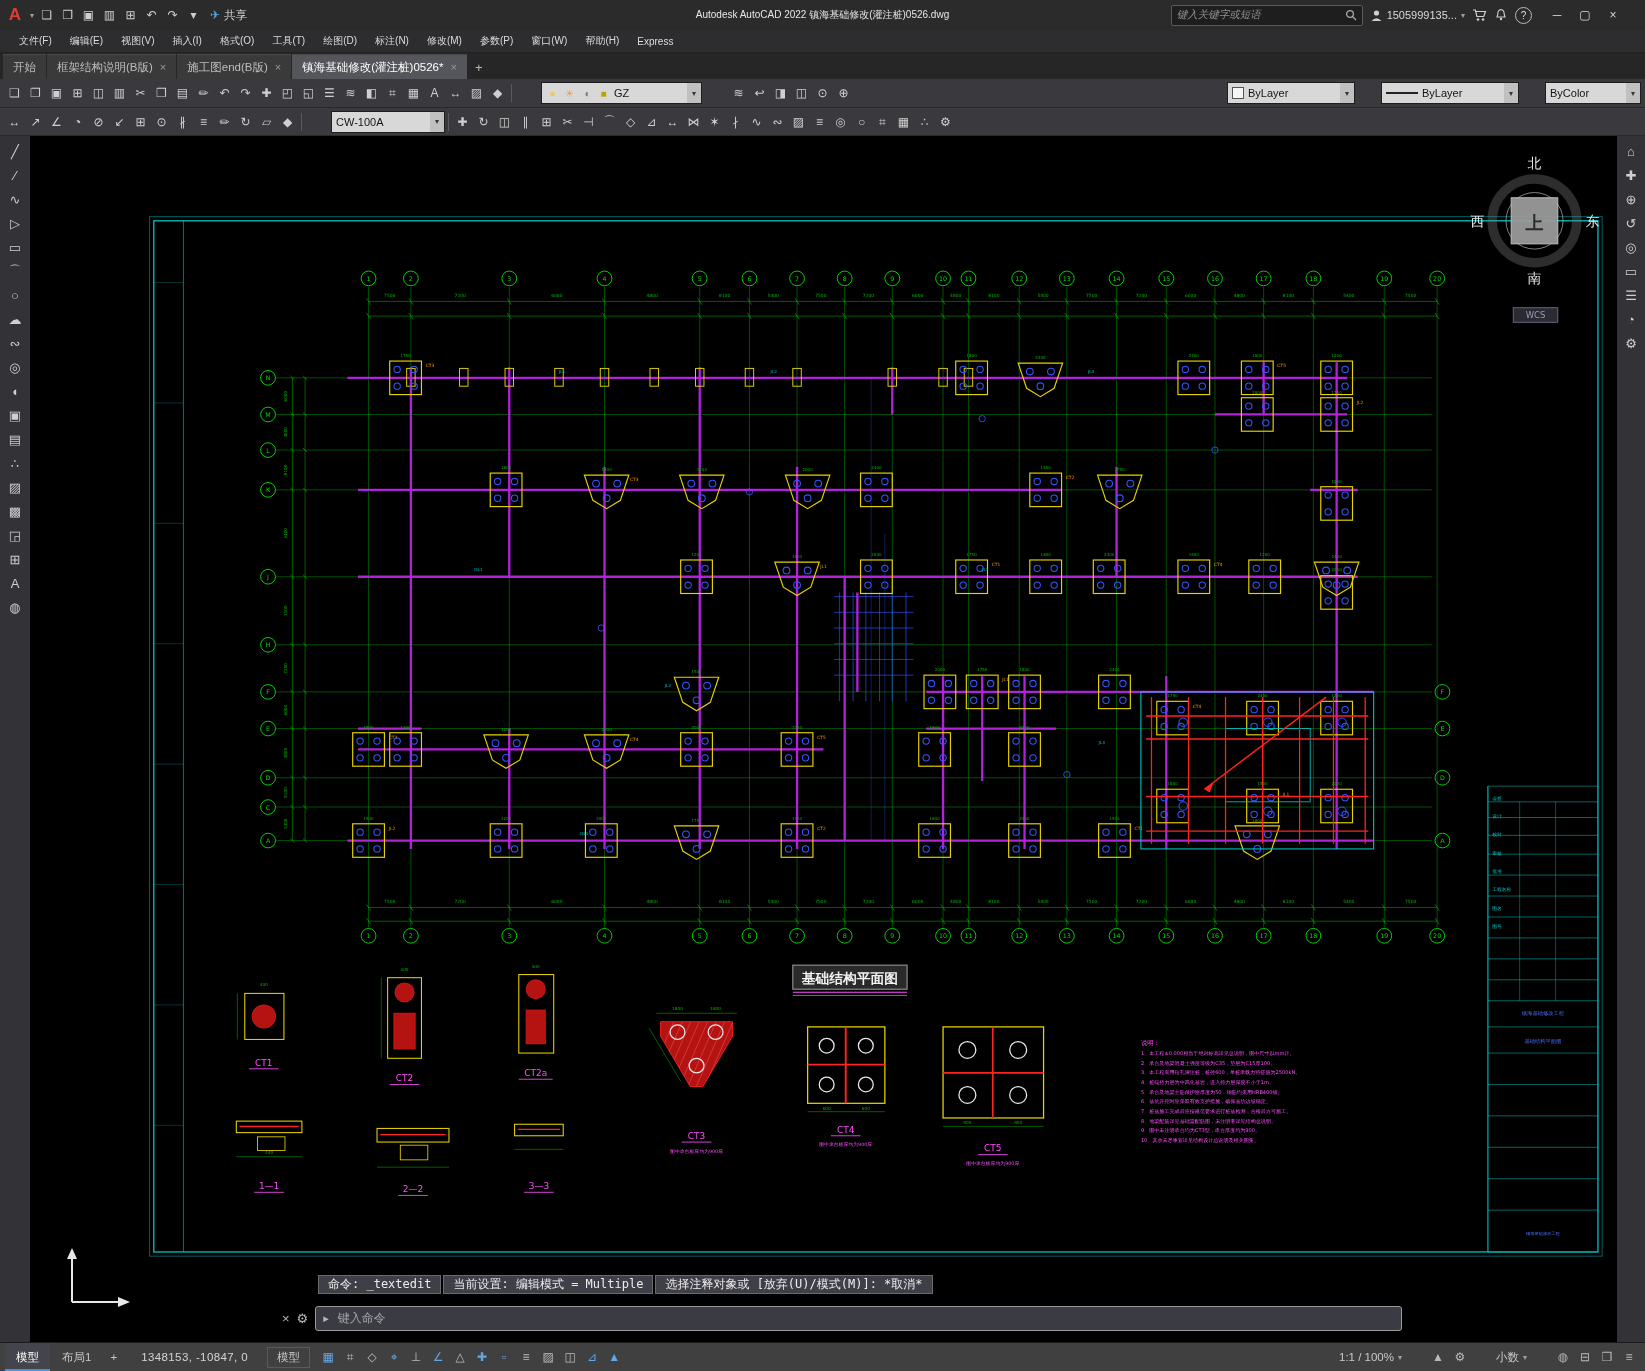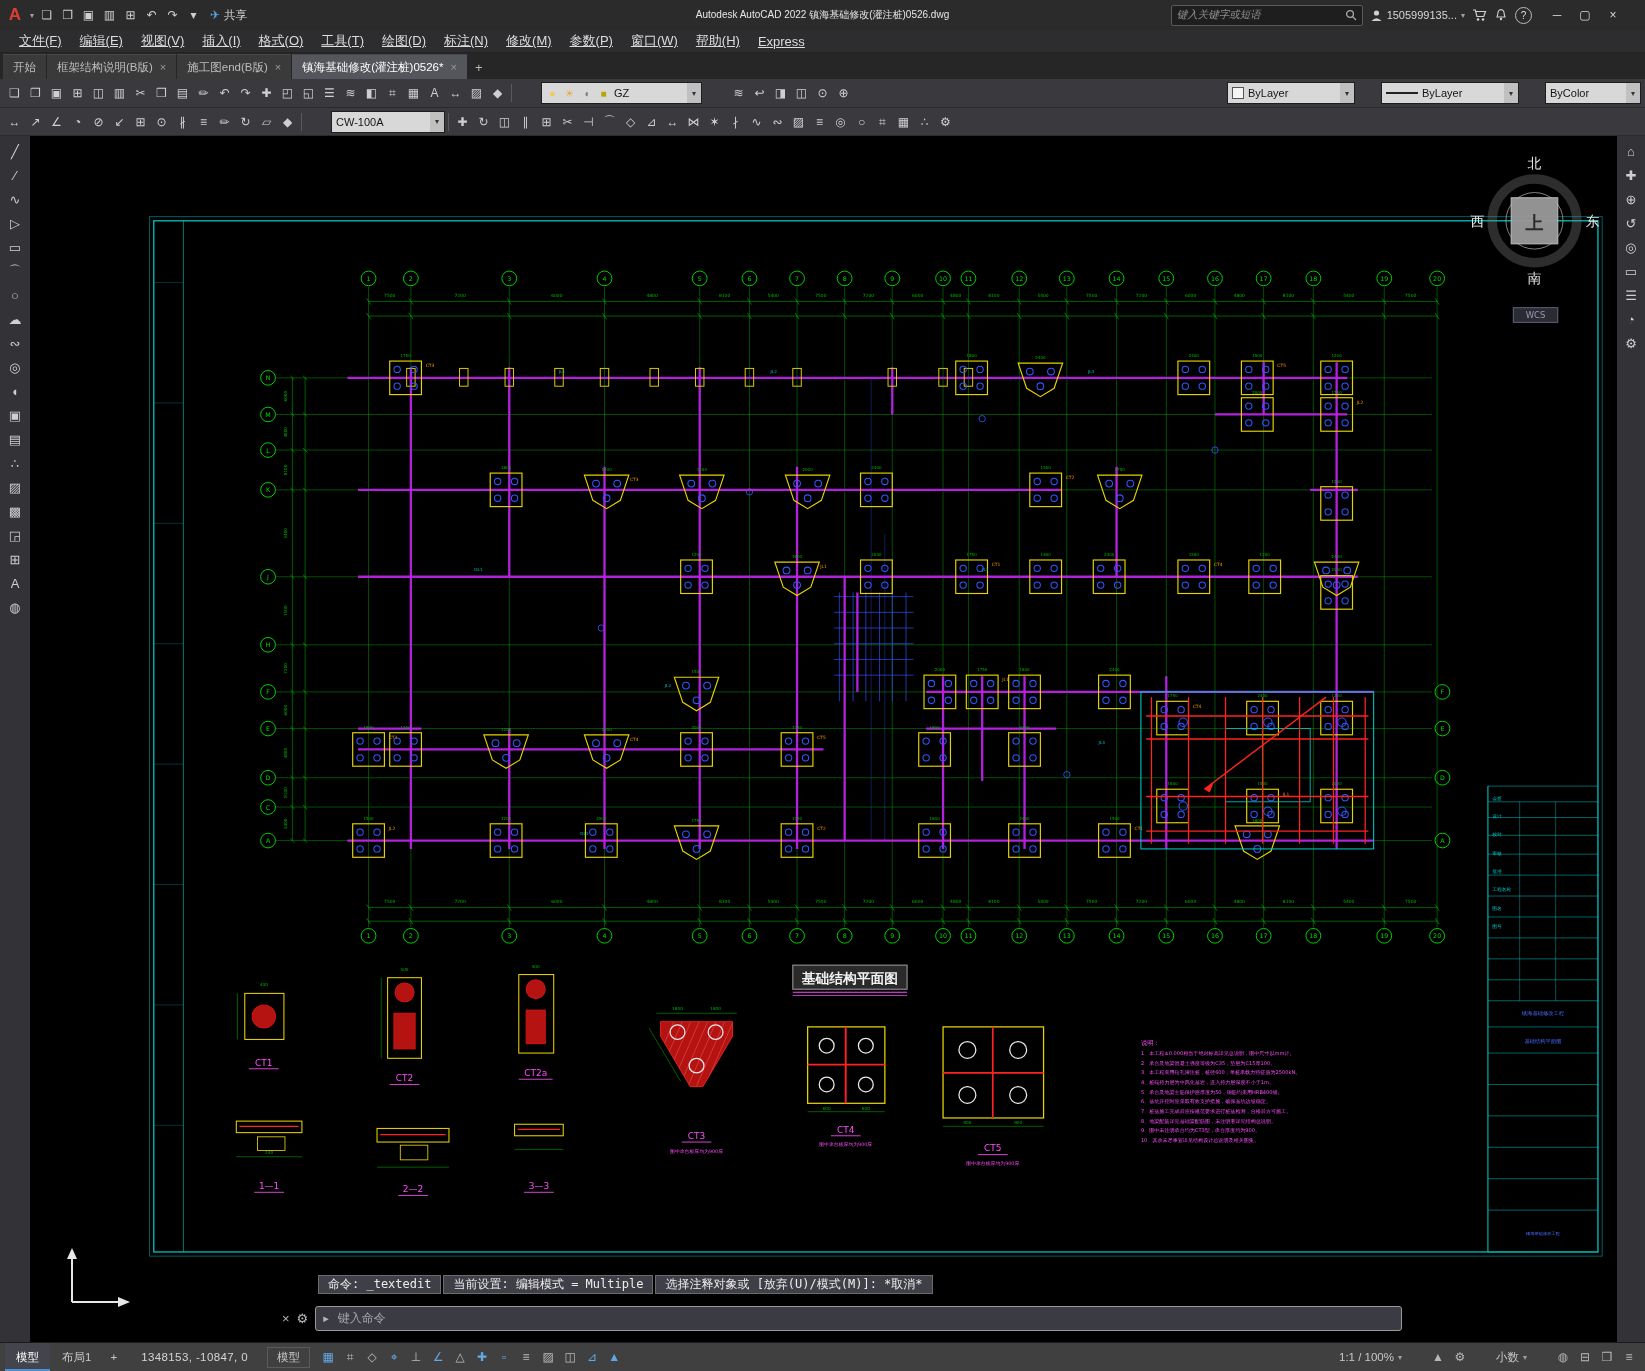--- a/index.html
+++ b/index.html
@@ -17,21 +17,21 @@
   .tb-right{margin-left:auto;display:flex;align-items:center;gap:7px;padding-right:18px;}
   .search-box{width:180px;height:19px;background:#1e1e1e;border:1px solid #5a5a5a;border-radius:2px;display:flex;align-items:center;padding:0 5px;gap:4px;}
   .search-text{font-size:10.5px;color:#8f8f8f;font-style:italic;flex:1;white-space:nowrap;overflow:hidden;}
   .account{display:flex;align-items:center;gap:4px;font-size:11px;color:#d8d8d8;}
   .caret{font-size:8px;color:#a0a0a0;}
   .win-btns{display:flex;align-items:center;margin-left:4px;}
   .win-btn{width:28px;height:28px;display:flex;align-items:center;justify-content:center;font-size:12px;color:#d5d5d5;}
   .help-circle{width:15px;height:15px;border:1px solid #bbb;border-radius:50%;display:flex;align-items:center;justify-content:center;font-size:10px;color:#ddd;}
   
   .menubar{height:22px;background:#2d2d30;display:flex;align-items:center;padding-left:10px;border-bottom:1px solid #232323;flex:0 0 auto;}
-  .menu-item{padding:0 9px;font-size:13px;color:#dcdcdc;height:100%;display:flex;align-items:center;white-space:nowrap;text-decoration:underline;}
+  .menu-item{padding:0 9px;font-size:10px;color:#dcdcdc;height:100%;display:flex;align-items:center;white-space:nowrap;}
   
   .tabbar{height:26px;background:#262626;display:flex;align-items:flex-end;padding-left:3px;flex:0 0 auto;}
   .doc-tab{height:24px;display:flex;align-items:center;padding:0 10px;background:#3a3a3a;color:#bdbdbd;font-size:11.5px;margin-right:1px;gap:7px;white-space:nowrap;border-top:1px solid #484848;justify-content:center;}
   .doc-tab.active{background:#55555c;color:#fff;}
   .tab-close{font-size:11px;color:#9a9a9a;}
   .new-tab{width:22px;height:24px;display:flex;align-items:center;justify-content:center;color:#bbb;font-size:13px;}
   
   .toolbar{background:#3a3a3e;display:flex;align-items:center;padding:0 4px;border-bottom:1px solid #2a2a2a;flex:0 0 auto;}
   #toolbar1{height:28px;} #toolbar2{height:27px;}
   .sep{width:1px;height:18px;background:#5a5a5a;margin:0 3px;flex:0 0 auto;}

